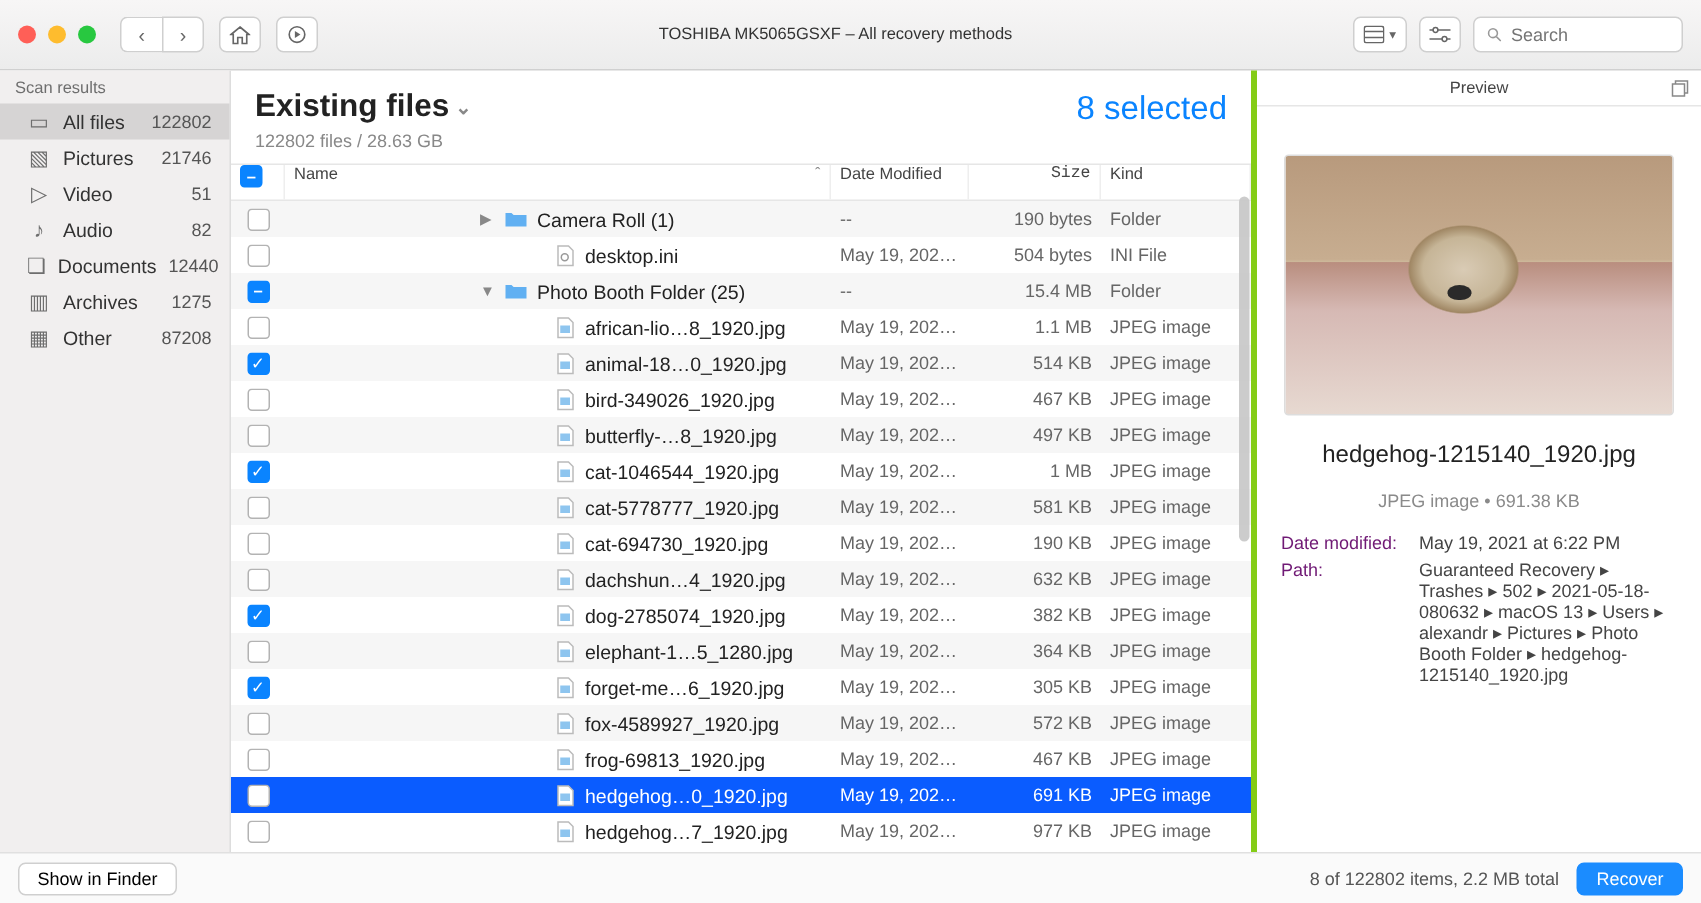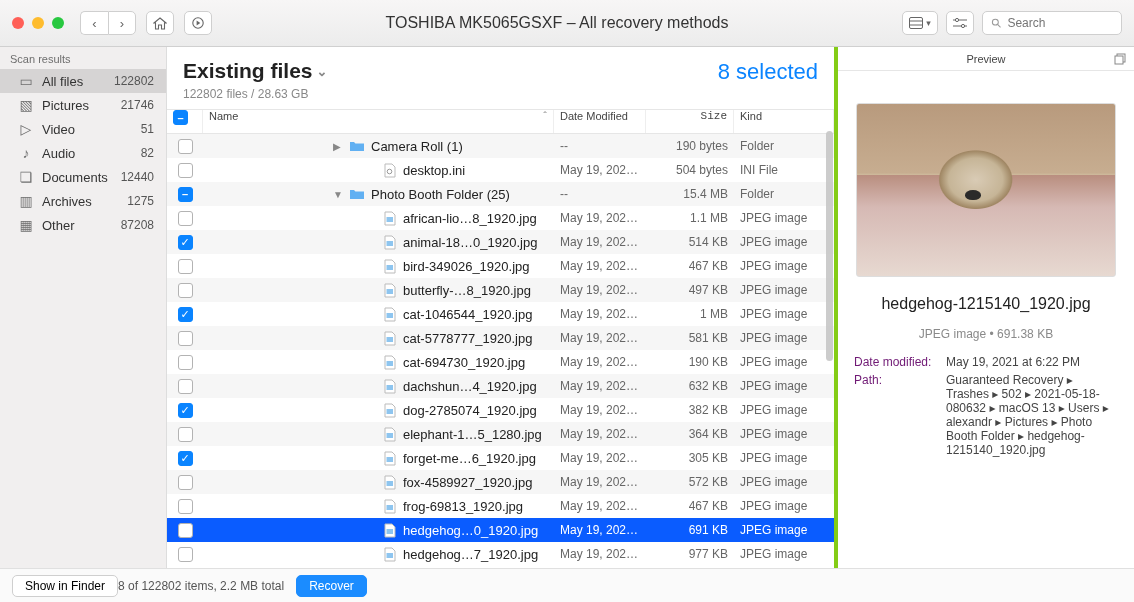--- a/index.html
+++ b/index.html
@@ -7,28 +7,28 @@
 
 
 .titlebar { height: 47px; background: linear-gradient(#f7f6f6,#ececec); border-bottom: 1px solid #d0d0d0; display: flex; align-items: center; padding: 0 12px; gap: 10px; }
 .traffic { display: flex; gap: 8px; margin-right: 6px; }
 .traffic span { width: 12px; height: 12px; border-radius: 50%; display: block; }
 .traffic .r { background:#ff5f57; } .traffic .y{background:#febc2e;} .traffic .g{background:#28c840;}
 .tb-btn { height: 24px; min-width: 28px; background:#fff; border:1px solid #cfcfcf; border-radius:5px; display:flex; align-items:center; justify-content:center; font-size:13px; color:#666; }
 .tb-seg { display:flex; }
 .tb-seg .tb-btn:first-child { border-radius:5px 0 0 5px; border-right:none;}
 .tb-seg .tb-btn:last-child { border-radius:0 5px 5px 0;}
-.title { flex:1; text-align:center; font-size:16px; color:#333;}
+.title { flex:1; text-align:center; font-size:11px; color:#333;}
 .tb-right { display:flex; gap:8px; align-items:center;}
 .search { height:24px; width:140px; border:1px solid #cfcfcf; border-radius:5px; background:#fff; display:flex; align-items:center; padding:0 8px; gap:6px; color:#999;}
 .search input { border:none; outline:none; width:100%; font-size:12px; color:#333;}
 
 
 .body { display:flex; height: calc(100% - 47px - 34px); }
-.sidebar { width:167px; background:#f1efef; border-right:1px solid #ddd; }
+.sidebar { width:154px; background:#f1efef; border-right:1px solid #ddd; }
 .sidebar-h { padding:6px 10px 4px; font-size:11px; color:#6e6e6e; }
 .sb-item { display:flex; align-items:center; padding:4px 12px 4px 18px; font-size:13px; color:#333; gap:8px;}
 .sb-item .ico { width:16px; color:#6e6e6e; font-size:14px; display:flex; justify-content:center;}
 .sb-item .lbl { flex:1; }
 .sb-item .cnt { font-size:12px; color:#555; }
 .sb-item.active { background:#d6d4d4; }
 
 .main { flex:1; min-width:0; display:flex; flex-direction:column; border-right:4px solid #84cc16; position:relative;}
 .main-head { padding:12px 16px 8px; border-bottom:1px solid #e6e6e6; display:flex; align-items:flex-start; justify-content:space-between;}
 .main-head h1{ font-size:21px; font-weight:700; display:flex; align-items:center; gap:4px;}
@@ -70,21 +70,21 @@
   radial-gradient(ellipse 60px 48px at 46% 44%, #d9cbb5 0%, #c6b597 45%, #a08764 60%, transparent 62%),
   linear-gradient(180deg,#b89a7d 0%, #c7ad90 40%, #cdb89a 41%, #b98e7f 41.3%, #d6b9b4 60%, #e7d9d1 100%);
   border:1px solid #ddd; margin:0 auto 18px;}
 .thumb::after{content:""; display:block; width:16px; height:10px; background:#2a2a2a; border-radius:50% 50% 45% 45%; position:relative; left:108px; top:86px;}
 .prev-name { text-align:center; font-size:16px; margin-bottom:14px;}
 .prev-meta { text-align:center; color:#8a8a8a; margin-bottom:14px;}
 .kv { display:grid; grid-template-columns:86px 1fr; gap:4px 6px; color:#444;}
 .kv .k{ text-align:left; color:#701a75;}
 .kv .v{ word-break:break-word;}
 
-.footer { height:34px; border-top:1px solid #e0e0e0; display:flex; align-items:center; padding:0 12px; background:#fafafa;}
+.footer { height:34px; border-top:1px solid #e0e0e0; display:flex; align-items:center; justify-content:space-between; padding:0 12px; background:#fafafa;}
 .footer .btn { height:22px; padding:0 12px; border:1px solid #cfcfcf; border-radius:5px; background:#fff; font-size:12px;}
 .footer .btn.primary{ background:#1b8cff; border-color:#1b8cff; color:#fff;}
 .footer .status { font-size:12px; color:#555;}
 .footer .rightside{display:flex; align-items:center; gap:12px;}
 svg { display:block; }
 </style>
 </head>
 <body>
 
 <div class="titlebar">

